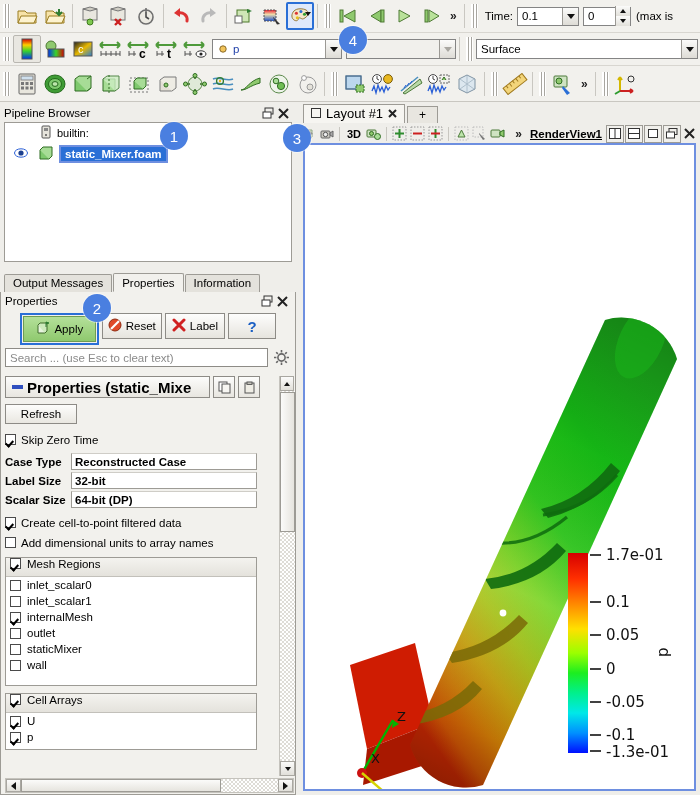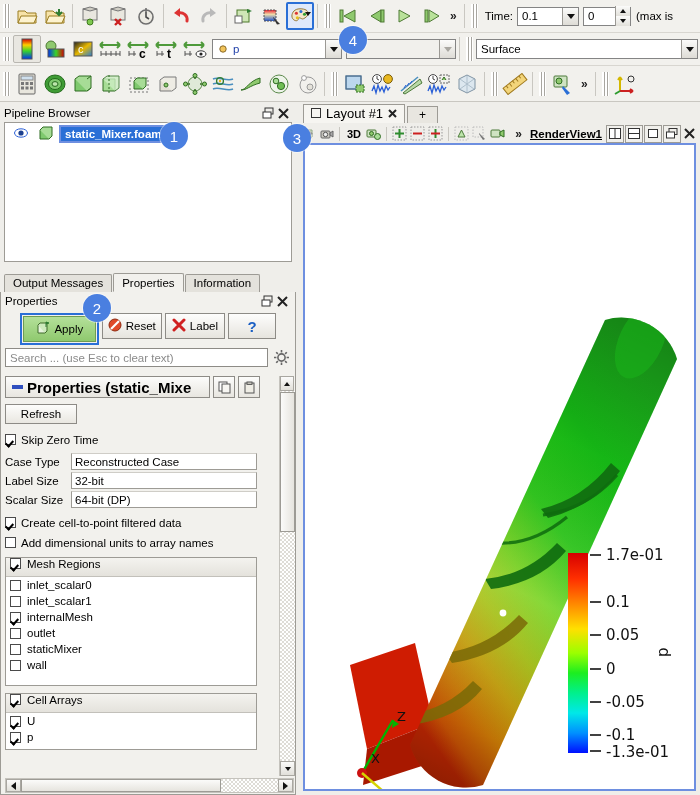--- a/index.html
+++ b/index.html
@@ -66,21 +66,21 @@
 
   .refresh{width:72px;height:20px;border:1px solid #8d8b86;background:linear-gradient(#fdfdfc,#e9e7e1);
            display:flex;align-items:center;justify-content:center;font-size:11.5px;box-sizing:border-box;}
 
   .cbrow{display:flex;align-items:center;gap:5px;height:17px;font-size:11.5px;}
   .cb{width:11px;height:11px;border:1px solid #4a4a4a;background:#fff;flex:none;position:relative;box-sizing:border-box;}
   .cb.on:after{content:"";position:absolute;left:1px;top:4px;width:3px;height:6px;
     border:solid #000;border-width:0 2px 2px 0;transform:rotate(42deg);}
   .cb.off:after{display:none;}
 
-  .fieldrow{display:flex;align-items:center;height:19px;}
+  .fieldrow{display:flex;align-items:center;height:19px;font-weight:bold;}
   .fieldlab{width:66px;font-size:11.5px;flex:none;}
   .fieldval{flex:1;height:17px;border:1px solid #9d9b95;border-top-color:#cfcdc7;
             background:#fff;font-size:11.5px;padding:0 3px;display:flex;align-items:center;
             box-sizing:border-box;overflow:hidden;white-space:nowrap;}
 
   .listbox{border:1px solid #9d9b95;background:#fff;box-sizing:border-box;overflow:hidden;}
   .listhdr{display:flex;gap:6px;height:19px;padding:0 4px;
            background:linear-gradient(#f4f3ef,#e4e2dc);border-bottom:1px solid #c2c0ba;box-sizing:border-box;font-size:11.5px;}
   .listitem{display:flex;align-items:center;gap:6px;height:16px;padding:0 4px;font-size:11.5px;}
 
@@ -541,20 +541,30 @@
             <rect x="1" y="5" width="8" height="6" fill="#fff" stroke="#333"></rect>
           </svg>
       </span>
       <span class="dockicn" style="margin-right:4px;">
         <svg width="13" height="13" viewBox="0 0 13 13">
             <path d="M2 2l9 9M11 2l-9 9" stroke="#222" stroke-width="2"></path>
           </svg>
       </span>
     </div>
     <div class="panel" style="height:140px;margin:0 4px;position:relative;">
+      <div style="display:flex;align-items:center;height:20px;padding-left:35px;gap:5px;">
+        <span>
+          <svg width="12" height="14" viewBox="0 0 12 14">
+              <rect x="2" y="1" width="8" height="12" rx="1" fill="#e6e4dc" stroke="#555"></rect>
+              <rect x="4" y="3" width="4" height="3" fill="#888"></rect>
+              <circle cx="6" cy="10" r="1" fill="#555"></circle>
+            </svg>
+        </span>
+        <span>builtin:</span>
+      </div>
       <div style="display:flex;align-items:center;height:22px;gap:4px;padding-left:8px;">
         <span>
           <svg width="16" height="12" viewBox="0 0 16 12">
               <ellipse cx="8" cy="6" rx="6.5" ry="4.2" fill="#fff" stroke="#2a5fd6"></ellipse>
               <circle cx="8" cy="6" r="2.6" fill="#1b3f8f"></circle>
             </svg>
         </span>
         <span style="margin-left:4px;">
           <svg width="18" height="16" viewBox="0 0 18 16">
               <path d="M3 5h9v9H3z" fill="#7fc96e" stroke="#2f6d22"></path>

